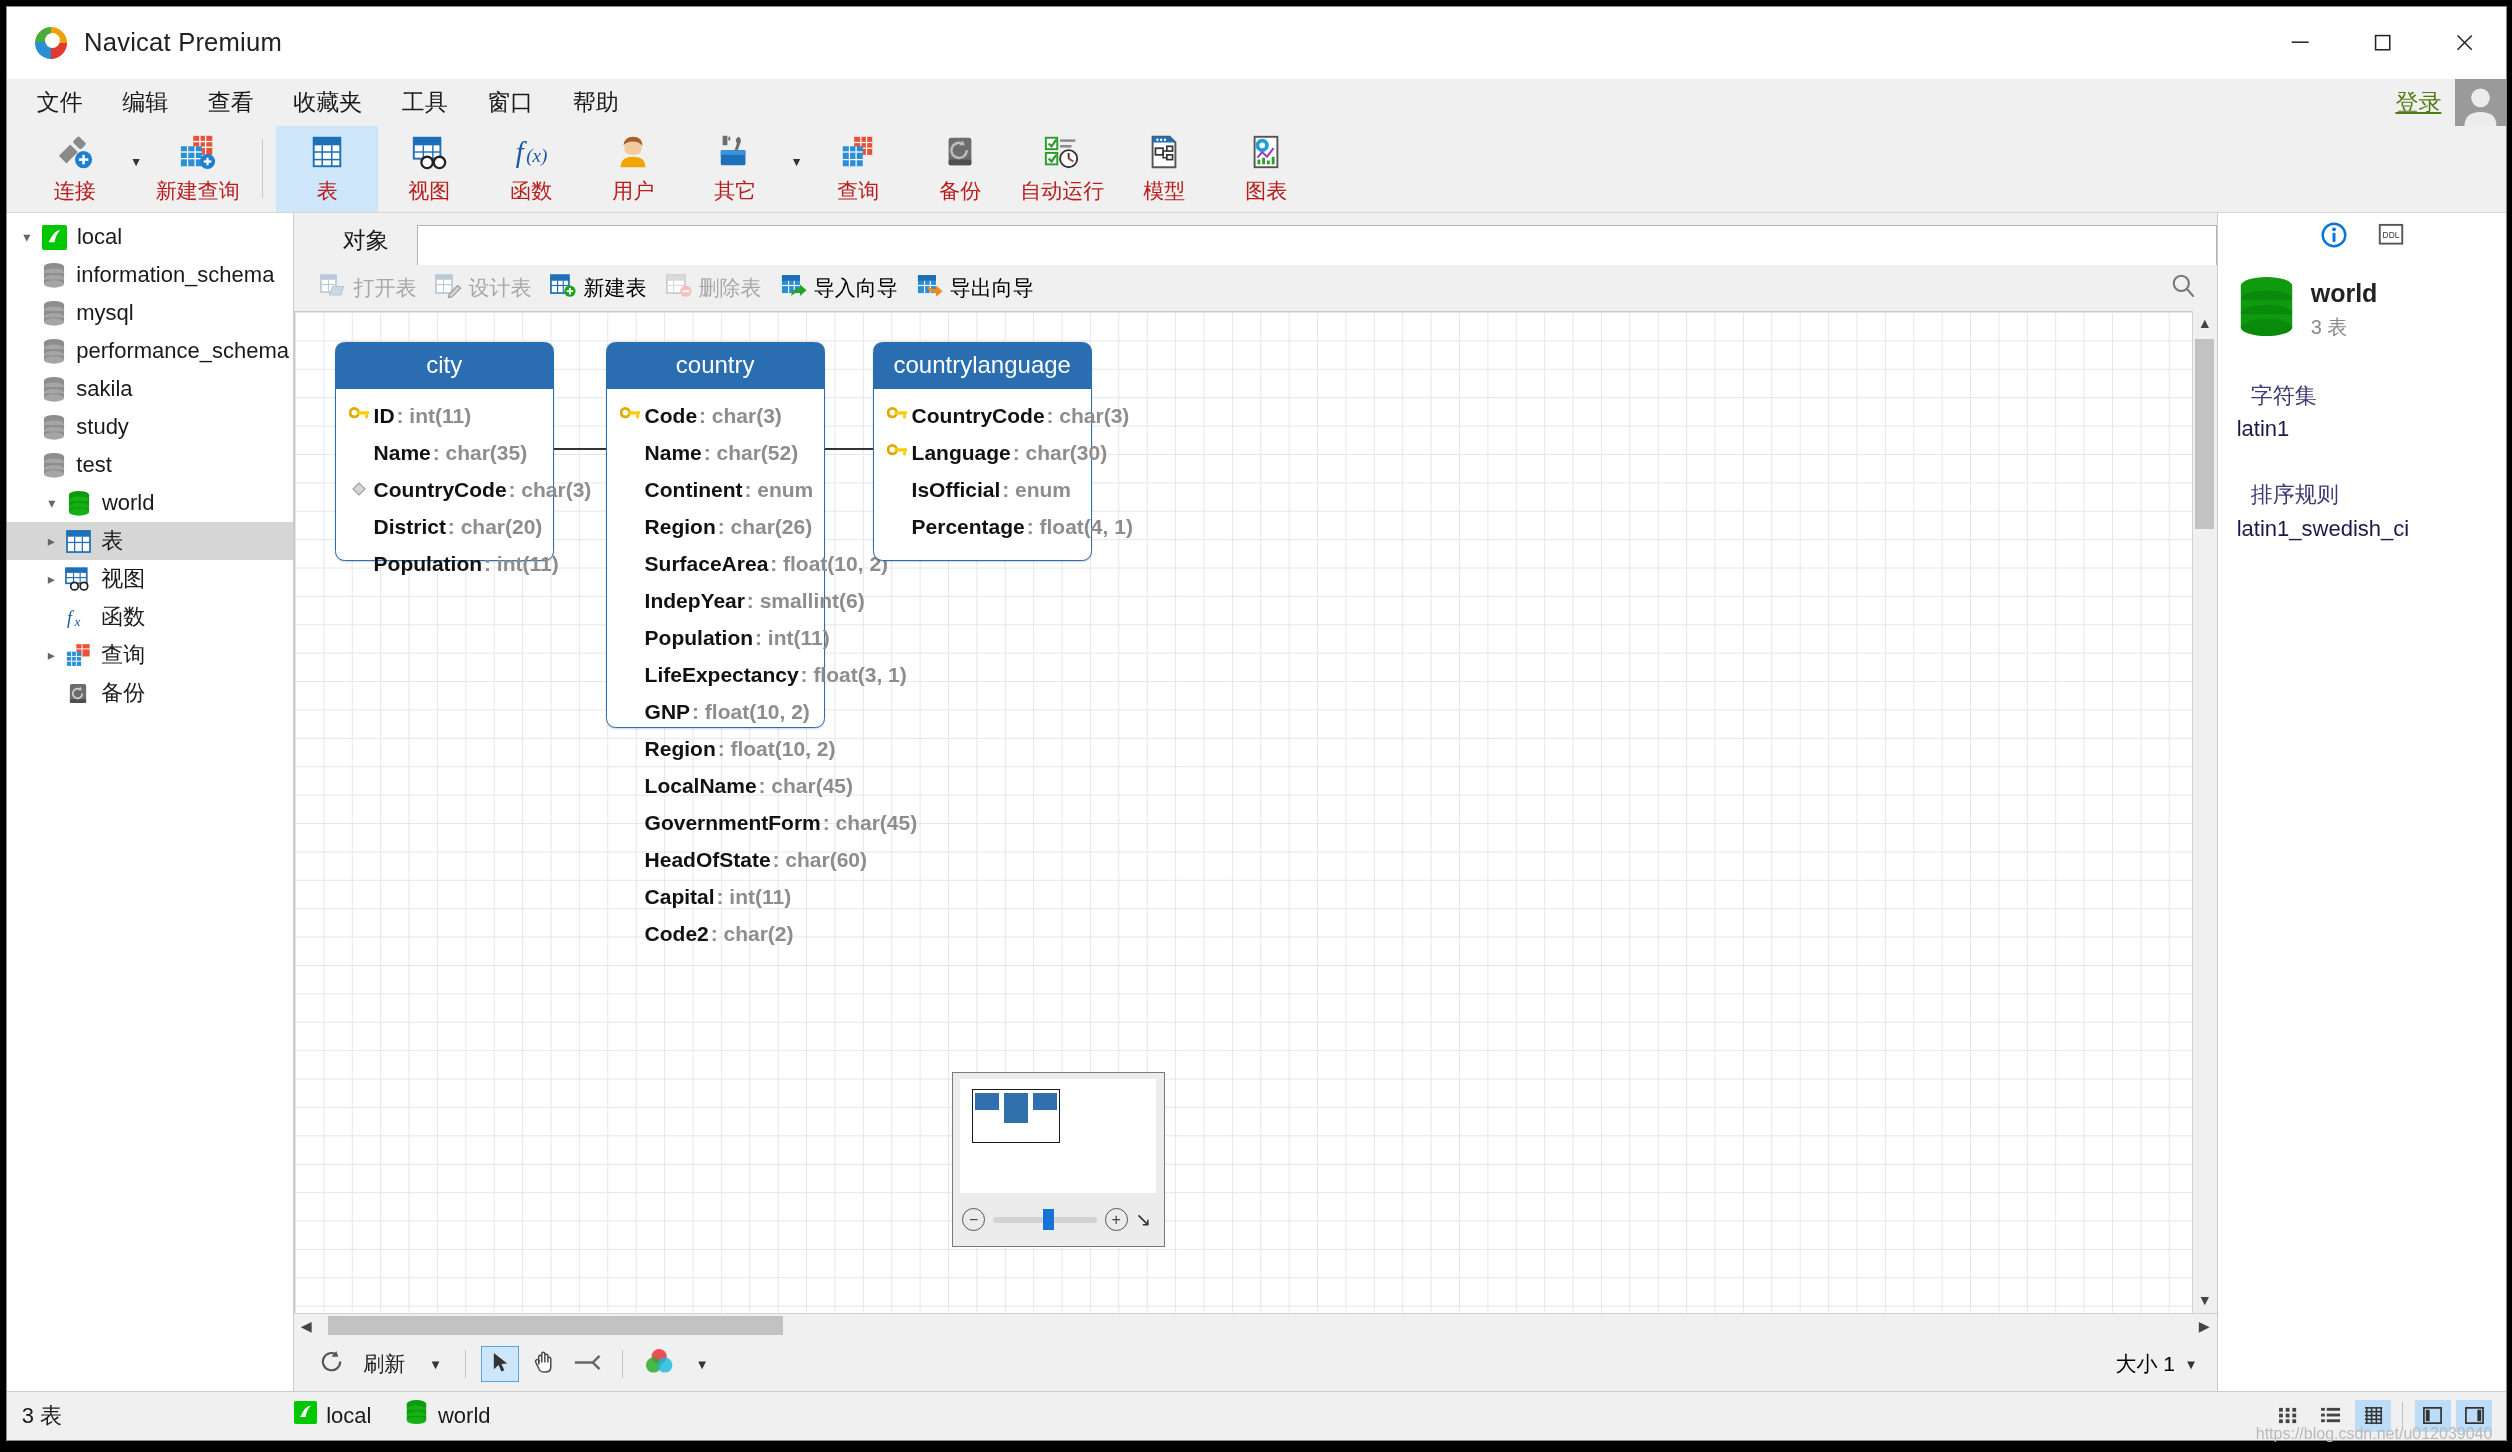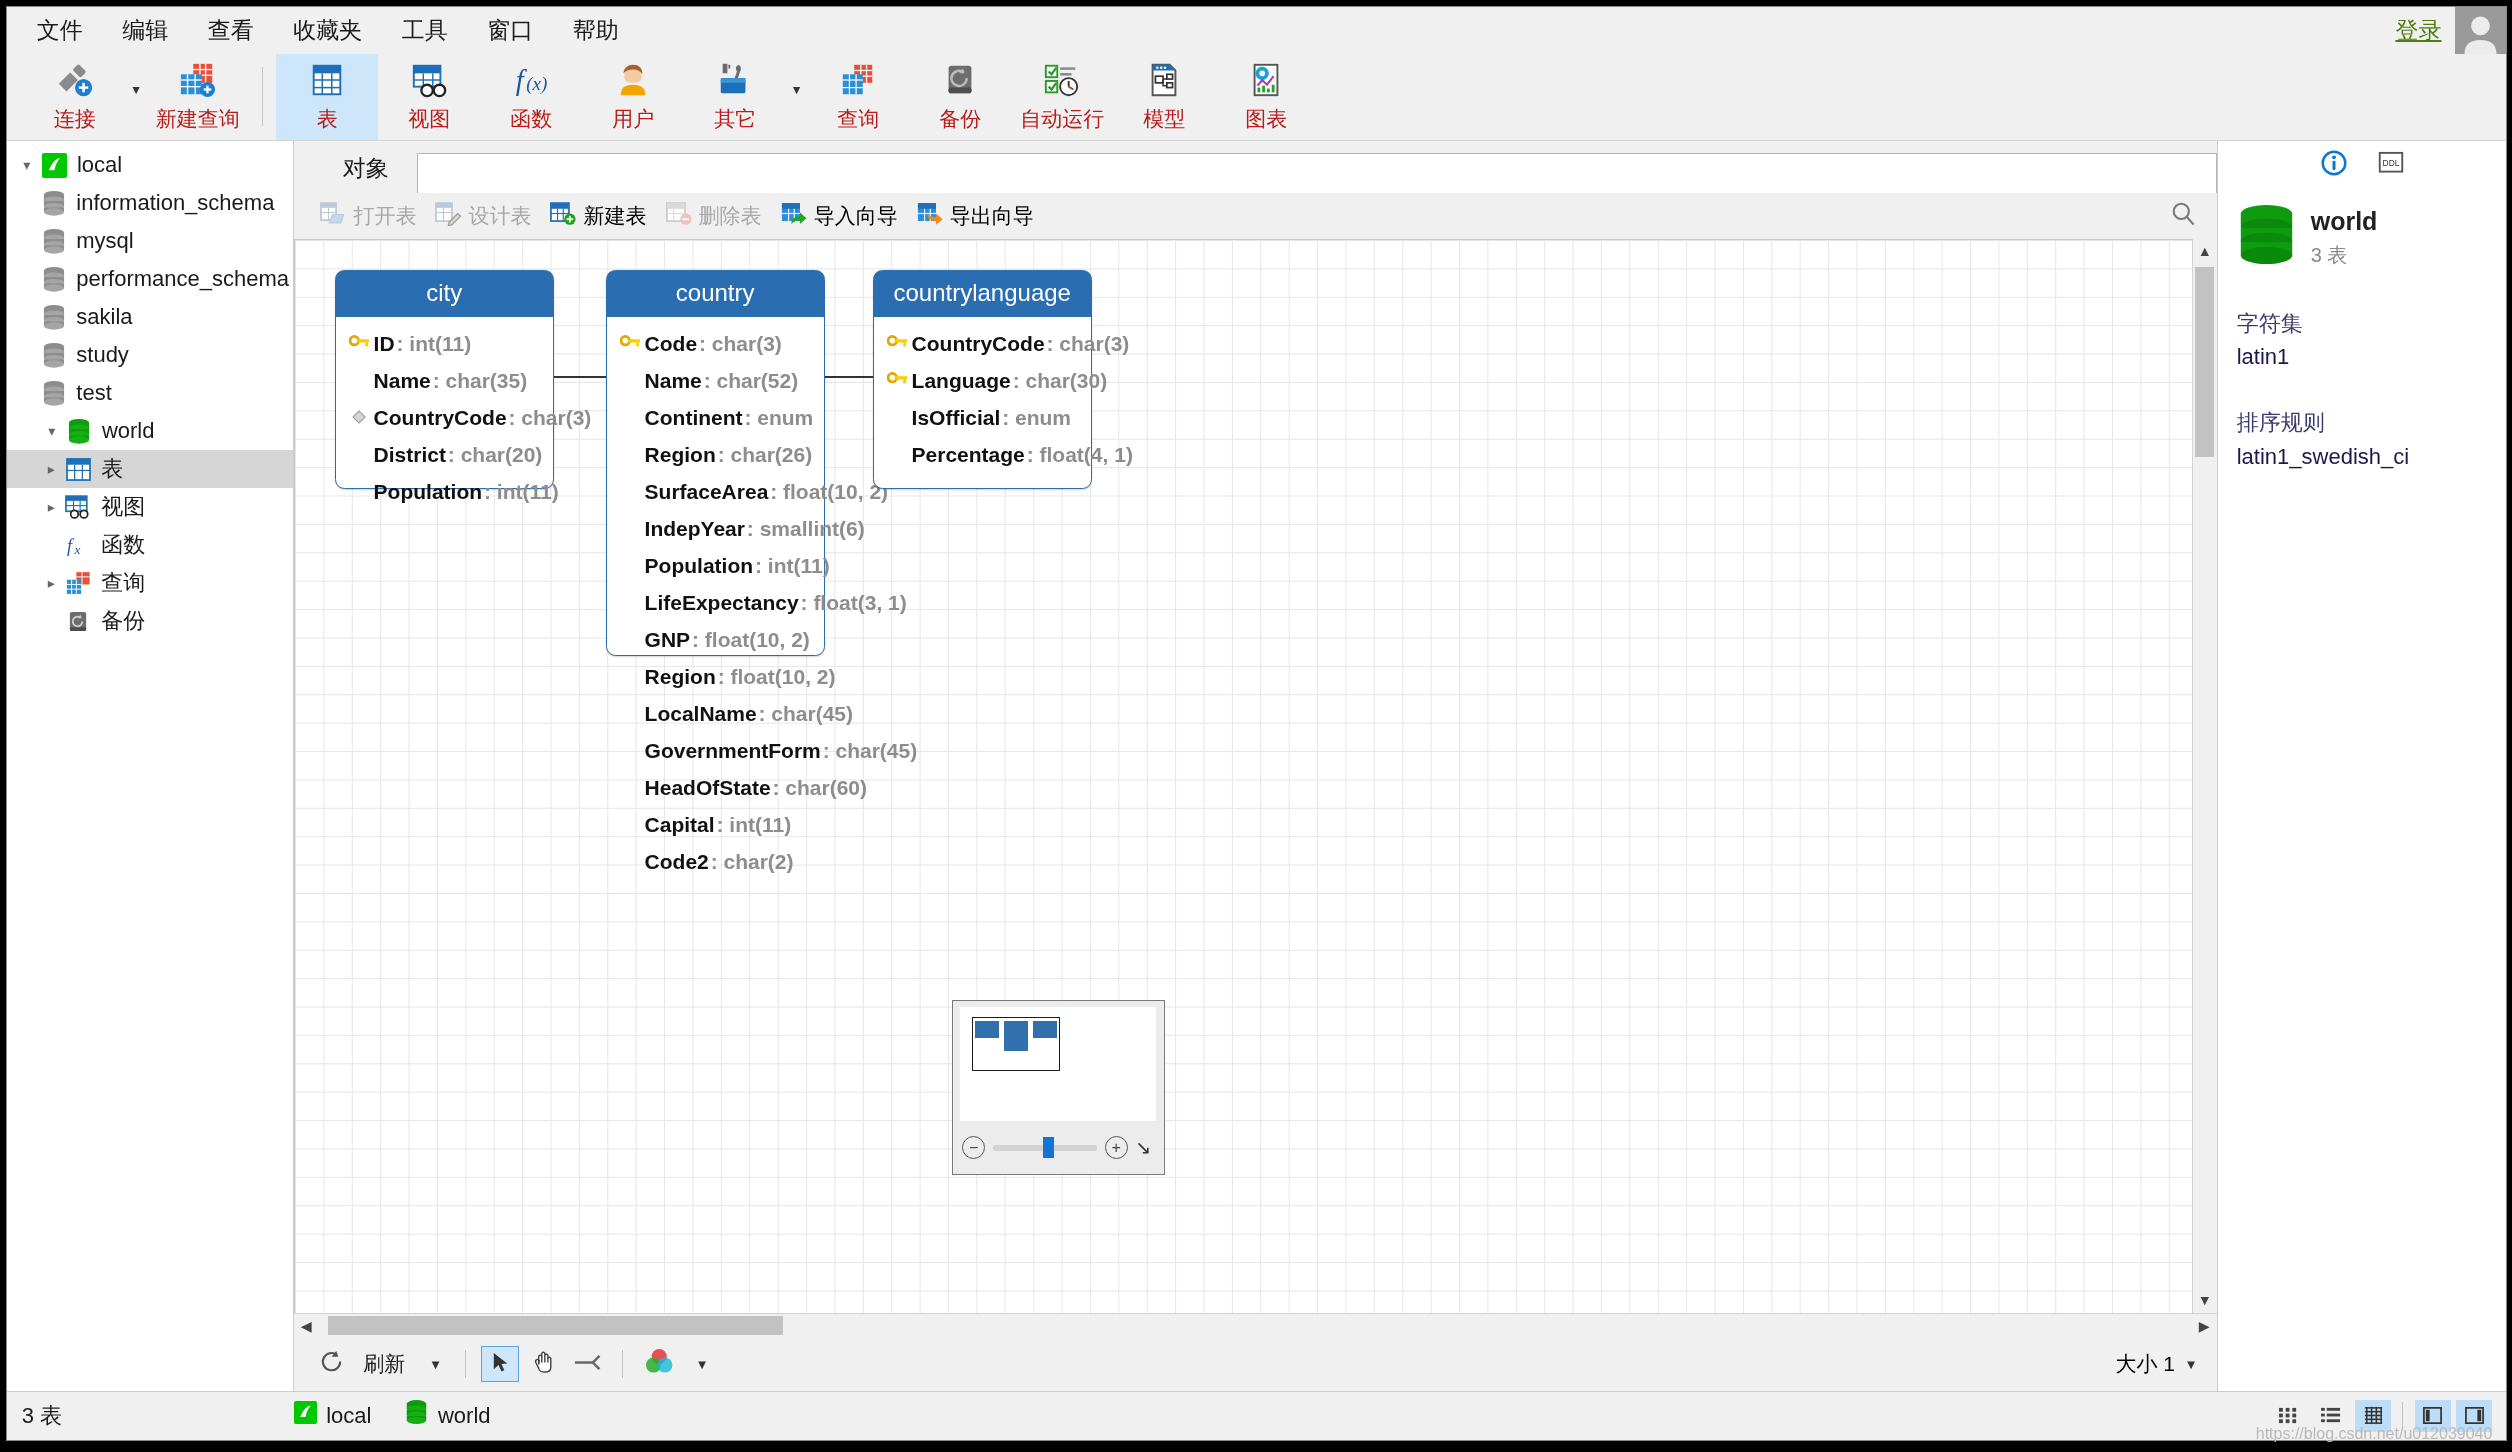--- a/index.html
+++ b/index.html
@@ -175,21 +175,21 @@
   
   .infopanel {
     width:289px; flex:0 0 289px; background:#ffffff; border-left:0.9px solid #cccccc;
     display:flex; flex-direction:column;
   }
   .ip-tabs { height:47px; display:flex; align-items:center; justify-content:center; gap:26px; }
   .ip-body { padding:17px 19px 0 19px; }
   .ip-head { display:flex; align-items:center; gap:15px; }
   .ip-dbname { font-size:25px; font-weight:bold; color:#222; }
   .ip-dbsub { font-size:20px; color:#8a8a8a; margin-top:5.7px; }
-  .ip-sect-label { font-size:22px; color:#3a3a6e; margin-top:38px; }
+  .ip-sect-label { font-size:22px; color:#3a3a6e; margin-top:38px;margin-left:14px; }
   .ip-sect-value { font-size:22px; color:#1a1a4a; margin-top:5.7px; }
 
   
   .statusbar {
     flex:0 0 49px; height:49px; background:#f0f0f0; border-top:0.9px solid #cccccc;
     display:flex; align-items:center; position:relative;
   }
   .sb-left { width:287px; flex:0 0 287px; font-size:22px; color:#1a1a1a; padding-left:15px; }
   .sb-item { display:flex; align-items:center; gap:9.5px; font-size:22px; color:#1a1a1a; margin-right:34px; }
   .sb-right { position:absolute; right:13.3px; display:flex; align-items:center; gap:5.7px; }
@@ -198,20 +198,45 @@
   .sb-sep { width:0.9px; height:26.5px; background:#c0c0c0; margin:0 5.7px; }
   .watermark {
     position:absolute; right:13.3px; bottom:-3.8px; font-size:16px; color:#b9b9b9;
   }
 </style>
 </head>
 <body>
 
 <div id="app">
 
+  <div class="titlebar">
+    <div class="app-logo">
+      <div class="ring"></div>
+        <div class="hole"></div>
+    </div>
+    <div class="app-title">Navicat Premium</div>
+    <div class="win-controls">
+      <div class="win-btn">
+        <svg width="28.4" height="28.4" viewBox="0 0 30 30">
+            <line x1="6" y1="15" x2="24" y2="15" stroke="#222" stroke-width="1.6"></line>
+          </svg>
+      </div>
+      <div class="win-btn">
+        <svg width="28.4" height="28.4" viewBox="0 0 30 30">
+            <rect x="8" y="8" width="15" height="15" fill="none" stroke="#222" stroke-width="1.6"></rect>
+          </svg>
+      </div>
+      <div class="win-btn">
+        <svg width="28.4" height="28.4" viewBox="0 0 30 30">
+            <line x1="8" y1="8" x2="23" y2="23" stroke="#222" stroke-width="1.6"></line>
+            <line x1="23" y1="8" x2="8" y2="23" stroke="#222" stroke-width="1.6"></line>
+          </svg>
+      </div>
+    </div>
+  </div>
 
   <div class="menubar">
     <div class="menu-item">文件</div>
     <div class="menu-item">编辑</div>
     <div class="menu-item">查看</div>
     <div class="menu-item">收藏夹</div>
     <div class="menu-item">工具</div>
     <div class="menu-item">窗口</div>
     <div class="menu-item">帮助</div>
     <div class="login-area">

